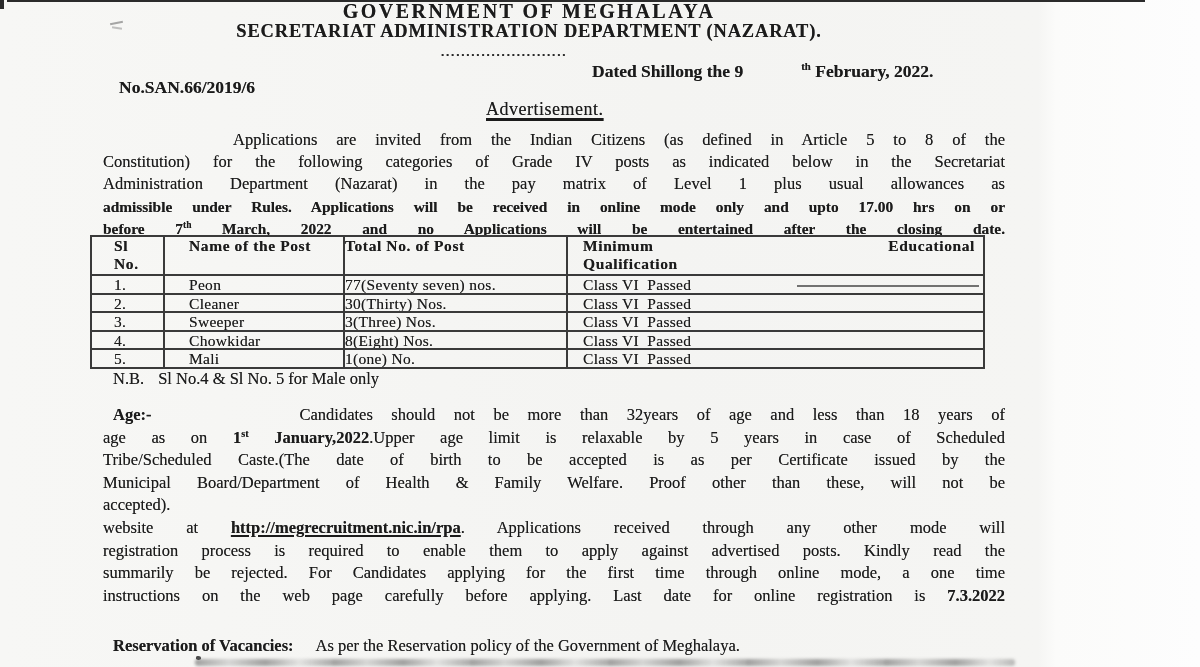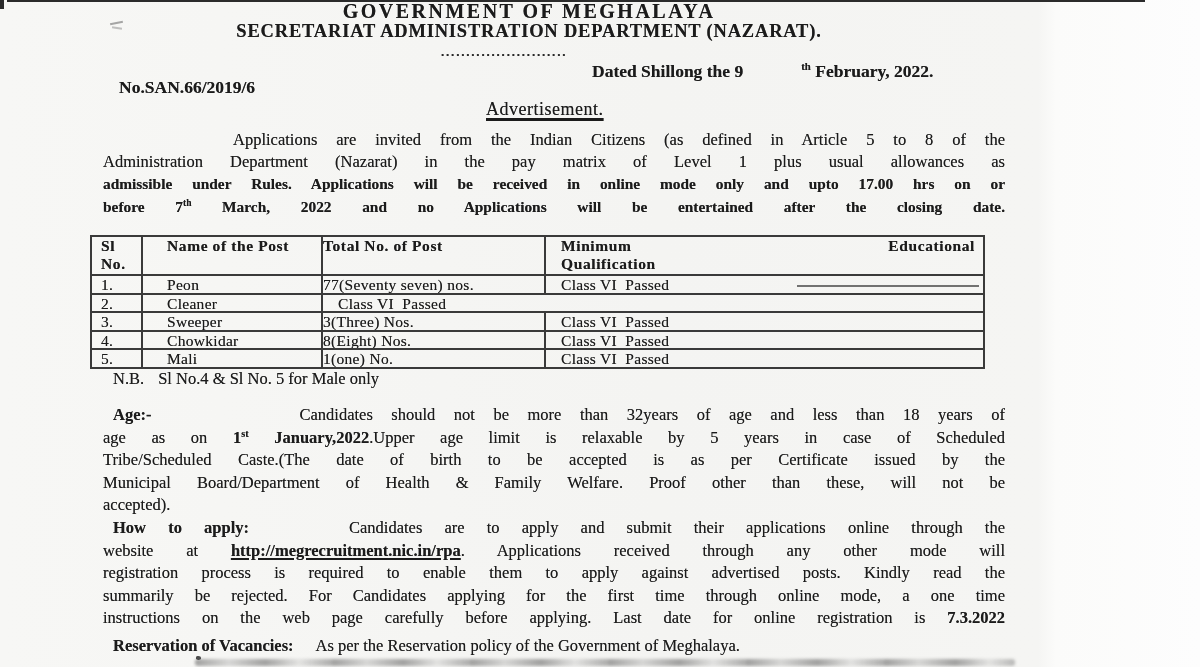--- a/index.html
+++ b/index.html
@@ -35,21 +35,21 @@
   .agepara .line { line-height:22.6px; }
   .howpara { left:103px; top:517px; }
   .howpara .line { line-height:22.6px; }
   .resline { left:103px; top:636px; width:930px; font-size:16.5px; }
   .gap { display:inline-block; }
 
   .tbl { left:90px; top:235px; width:895px; border:2px solid #3a3a3a; font-size:15.5px; letter-spacing:0.3px; background:transparent; }
   .trow { display:flex; border-top:2px solid #3a3a3a; height:18.6px; line-height:18px; }
   .trow.hdr { border-top:none; height:37px; font-weight:bold; letter-spacing:0.6px; line-height:17.5px; }
   .tc { overflow:hidden; }
-  .c1 { width:49px; padding-left:9px; }
+  .c1 { width:71px; padding-left:22px; }
   .c2 { width:180px; padding-left:24px; border-left:2px solid #3a3a3a; }
   .c3 { width:223px; border-left:2px solid #3a3a3a; }
   .c4 { flex:1; padding-left:15px; border-left:2px solid #3a3a3a; position:relative; }
   .hc4row { display:flex; justify-content:space-between; padding-right:8px; }
   .nb { left:103px; top:369px; font-size:16.5px; }
   .nbgap { display:inline-block; width:14px; }
 
   .qline { position:absolute; right:4px; top:9px; width:182px; height:2px; background:rgba(70,70,70,0.75); }
 
   .art-topline { left:7px; top:0; width:1138px; height:2px; background:#2b2b2b; }
@@ -82,20 +82,21 @@
 
   <div class="abs refrow">
     <span class="refno">No.SAN.66/2019/6</span>
     <span class="dateline"><span>Dated Shillong the 9</span><span class="gap" style="width: 58px;"></span><sup>th</sup><span> February, 2022.</span></span>
   </div>
 
   <div class="abs advert">Advertisement.</div>
 
   <div class="abs para intro">
     <div class="line jline indent"><span>Applications are invited from the Indian Citizens (as defined in Article 5 to 8 of the</span></div>
+    <div class="line jline"><span>Constitution) for the following categories of Grade IV posts as indicated below in the Secretariat</span></div>
     <div class="line jline"><span>Administration Department (Nazarat) in the pay matrix of Level 1 plus usual allowances as</span></div>
     <div class="line jline heavy"><span>admissible under Rules. Applications will be received in online mode only and upto 17.00 hrs on or</span></div>
     <div class="line jline heavy"><span>before </span><span>7</span><sup>th</sup><span> March, 2022</span><span> and no Applications will be entertained after the closing date.</span></div>
   </div>
 
   <div class="abs tbl">
     <div class="trow hdr">
       <div class="tc c1">
         <div>Sl</div>
         <div>No.</div>
@@ -116,20 +117,21 @@
       <div class="tc c2">Peon</div>
       <div class="tc c3">77(Seventy seven) nos.</div>
       <div class="tc c4">
         <span>Class VI &nbsp;Passed</span>
         <span class="qline"></span>
       </div>
     </div>
     <div class="trow">
       <div class="tc c1">2.</div>
       <div class="tc c2">Cleaner</div>
+      <div class="tc c3">30(Thirty) Nos.</div>
       <div class="tc c4">Class VI &nbsp;Passed</div>
     </div>
     <div class="trow">
       <div class="tc c1">3.</div>
       <div class="tc c2">Sweeper</div>
       <div class="tc c3">3(Three) Nos.</div>
       <div class="tc c4">Class VI &nbsp;Passed</div>
     </div>
     <div class="trow">
       <div class="tc c1">4.</div>
@@ -151,21 +153,20 @@
 
   <div class="abs para agepara">
     <div class="line jline pl"><span class="b">Age:-</span><span class="gap" style="width: 148px;"></span><span>Candidates should not be more than 32years of age and less than 18 years of</span></div>
     <div class="line jline"><span>age as on </span><span class="b">1</span><sup class="b">st</sup><span class="b"> January,2022</span><span>.Upper age limit is relaxable by 5 years in case of Scheduled</span></div>
     <div class="line jline"><span>Tribe/Scheduled Caste.(The date of birth to be accepted is as per Certificate issued by the</span></div>
     <div class="line jline"><span>Municipal Board/Department of Health &amp; Family Welfare. Proof other than these, will not be</span></div>
     <div class="line"><span>accepted).</span></div>
   </div>
 
   <div class="abs para howpara">
-    <div class="line jline pl"><span class="b">How to apply:</span><span class="gap" style="width: 100px;"></span><span>Candidates are to apply and submit their applications online through the</span></div>
     <div class="line jline"><span>website at </span><span class="b u">http://megrecruitment.nic.in/rpa</span><span>. Applications received through any other mode will</span></div>
     <div class="line jline"><span>registration process is required to enable them to apply against advertised posts. Kindly read the</span></div>
     <div class="line jline"><span>summarily be rejected. For Candidates applying for the first time through online mode, a one time</span></div>
     <div class="line jline"><span>instructions on the web page carefully before applying. Last date for online registration is </span><span class="b">7.3.2022</span></div>
   </div>
 
   <div class="abs resline pl"><span class="b">Reservation of Vacancies:</span><span class="gap" style="width: 22px;"></span><span>As per the Reservation policy of the Government of Meghalaya.</span></div>
 
   <div class="abs art-resdot"></div>
   <div class="abs art-bottomband"></div>

